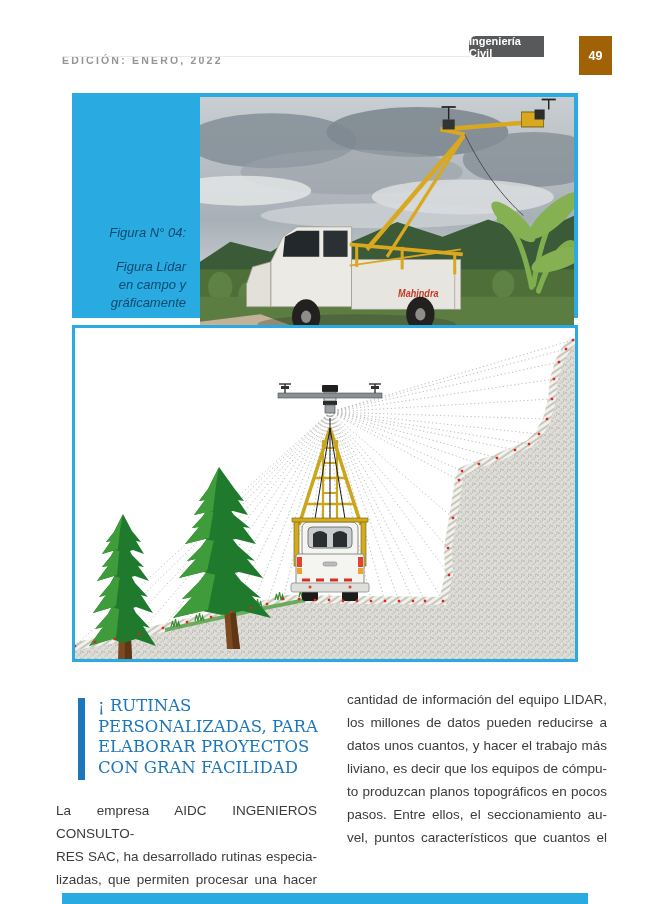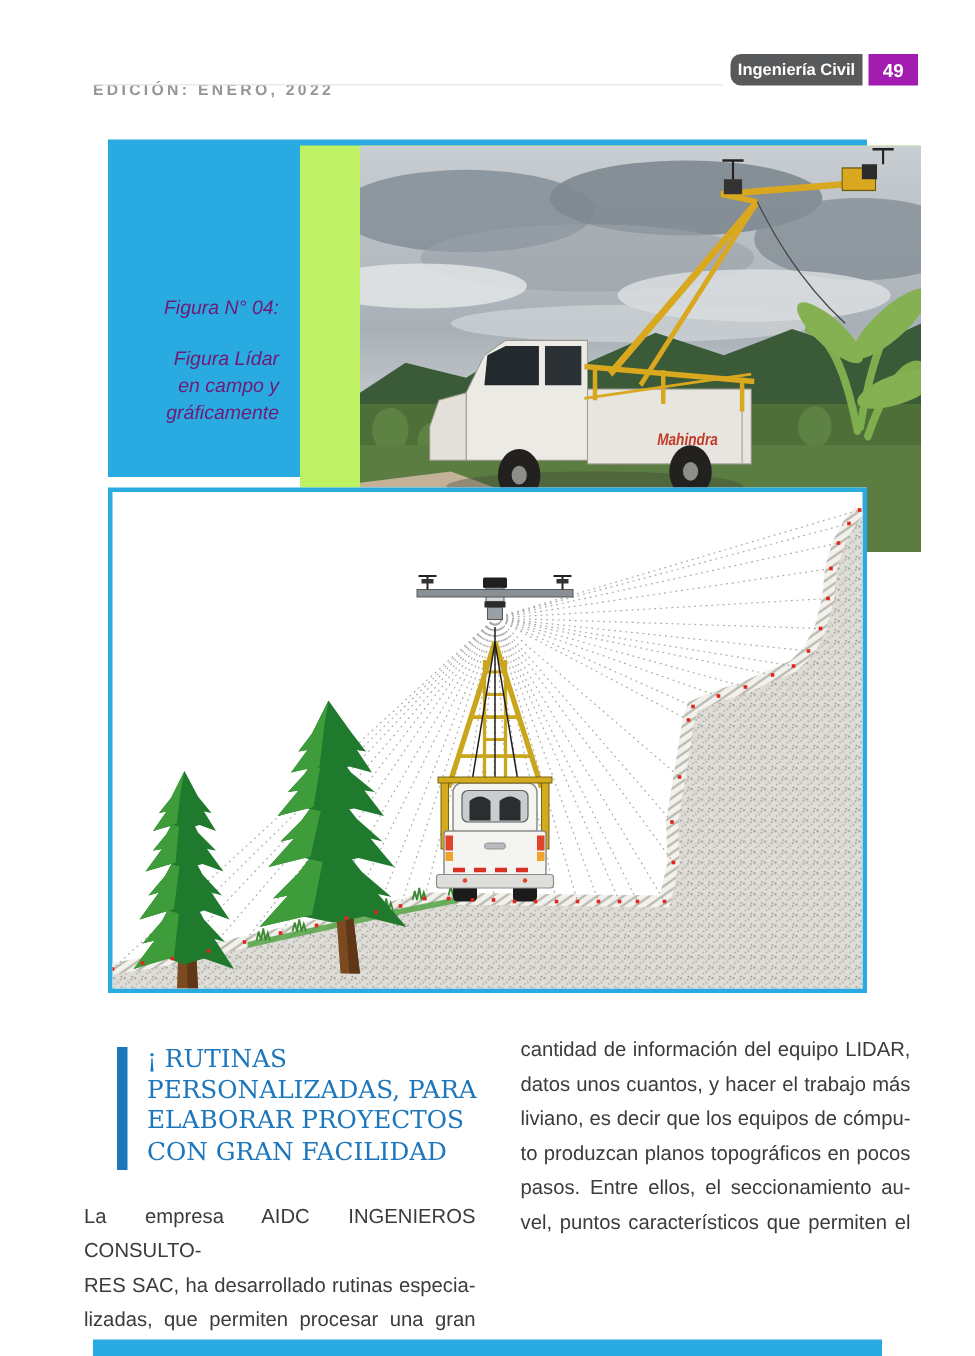--- a/index.html
+++ b/index.html
@@ -2,32 +2,32 @@
 <html><head>
 <meta charset="utf-8">
 <style>
   html,body{margin:0;padding:0;background:#ffffff;}
   .page{position:relative;width:650px;height:904px;background:#fff;overflow:hidden;
         font-family:"Liberation Sans",sans-serif;}
   
   .edition{position:absolute;left:62px;top:38px;font-size:10.5px;font-weight:bold;
            letter-spacing:2.2px;color:#939598;margin-top:16px;}
   .hdr-rule{position:absolute;left:62px;top:56px;width:420px;height:1px;background:#e9e9e9;}
-  .section-badge{position:absolute;left:487px;top:36px;width:88px;height:21px;background:#58595B;
+  .section-badge{position:absolute;left:469px;top:36px;width:75px;height:21px;background:#58595B;
            border-radius:7px 0 0 7px;color:#fff;font-size:11px;font-weight:bold;
            display:flex;align-items:center;justify-content:center;}
-  .page-num{position:absolute;left:579px;top:36px;width:33px;height:21px;background:#a21caf;
+  .page-num{position:absolute;left:579px;top:36px;width:33px;height:39px;background:#a16207;
            color:#fff;font-size:12.5px;font-weight:bold;display:flex;align-items:center;justify-content:center;}
   
   .figure{position:absolute;left:72px;top:93px;width:506px;height:225px;background:#29ABE2;}
   .fig-caption{position:absolute;left:0;top:0;width:124px;height:100%;box-sizing:border-box;
-           padding:0 10px 34px 0;display:flex;flex-direction:column;justify-content:flex-end;
-           align-items:flex-end;text-align:right;color:#701a75;font-style:italic;font-size:13px;line-height:18px;}
+           padding:0 10px 6px 0;display:flex;flex-direction:column;justify-content:flex-end;
+           align-items:flex-end;text-align:right;color:#0c4a6e;font-style:italic;font-size:13px;line-height:18px;}
   .fig-caption .cap-title{margin-bottom:16px;}
-  .fig-photo{position:absolute;left:128px;top:4px;width:374px;height:271px;background:#bef264;padding-left:40px;}
+  .fig-photo{position:absolute;left:128px;top:4px;width:374px;height:271px;background:#bef264;}
   .fig-photo svg{display:block;width:100%;height:100%;}
   
   .diagram{position:absolute;left:72px;top:325px;width:506px;height:337px;background:#fff;
            border:3px solid #29ABE2;box-sizing:border-box;}
   .diagram svg{display:block;width:100%;height:100%;}
   
   .head-bar{position:absolute;left:78px;top:698px;width:7px;height:82px;background:#1C76BC;}
   .headline{position:absolute;left:98px;top:696px;width:240px;color:#1C76BC;
            font-family:"DejaVu Serif",serif;font-weight:400;font-size:16.5px;line-height:20.5px;}
   .col{position:absolute;color:#3b3b3d;font-size:13.5px;line-height:23px;}
@@ -337,26 +337,27 @@
   <div class="headline">
     <div>¡ RUTINAS</div>
     <div>PERSONALIZADAS, PARA</div>
     <div>ELABORAR PROYECTOS</div>
     <div>CON GRAN FACILIDAD</div>
   </div>
 
   <div class="col col-left">
     <div class="jline">La empresa AIDC INGENIEROS CONSULTO-</div>
     <div class="jline">RES SAC, ha desarrollado rutinas especia-</div>
-    <div class="jline">lizadas, que permiten procesar una gran</div>
+    <div class="jline">lizadas, que permiten procesar una hacer</div>
   </div>
 
   <div class="col col-right">
     <div class="jline">cantidad de información del equipo LIDAR,</div>
+    <div class="jline">los millones de datos pueden reducirse a</div>
     <div class="jline">datos unos cuantos, y hacer el trabajo más</div>
     <div class="jline">liviano, es decir que los equipos de cómpu-</div>
     <div class="jline">to produzcan planos topográficos en pocos</div>
     <div class="jline">pasos. Entre ellos, el seccionamiento au-</div>
-    <div class="jline">vel, puntos característicos que permiten el</div>
+    <div class="jline">vel, puntos característicos que cuantos el</div>
   </div>
 
   <div class="footer-bar"></div>
 </div>
 
 </body></html>

